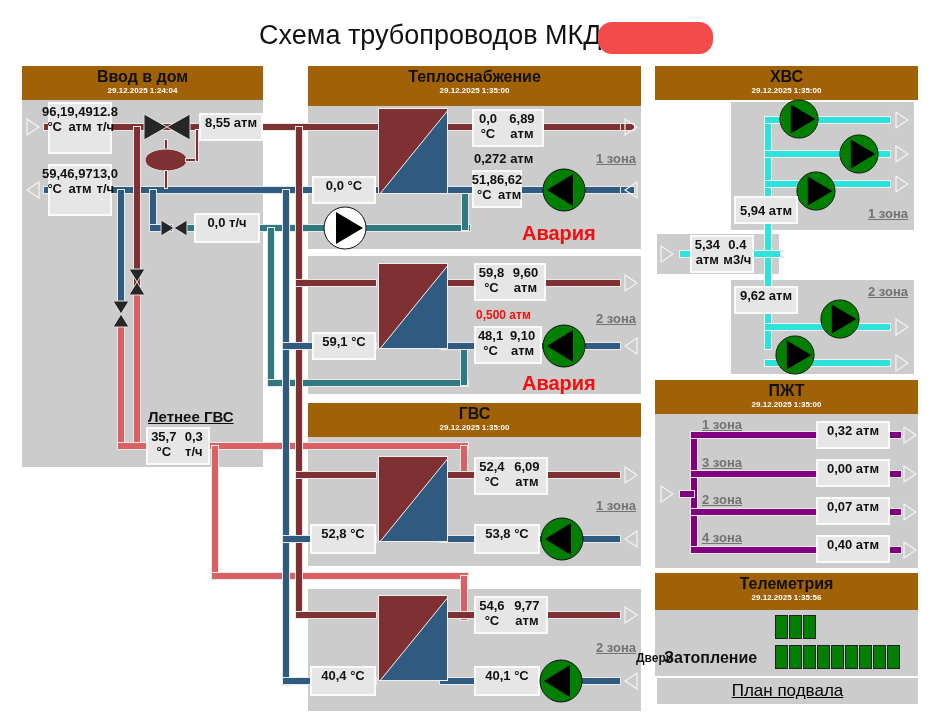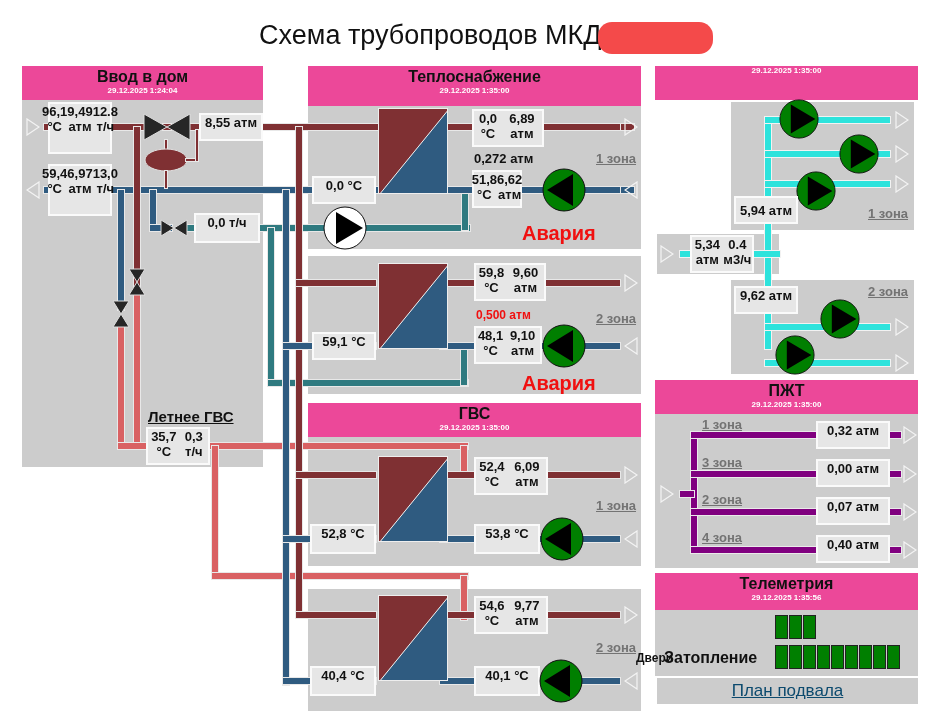--- a/index.html
+++ b/index.html
@@ -1,41 +1,41 @@
 <!DOCTYPE html>
 <html><head>
 <meta charset="utf-8">
 <style>
   html, body { margin:0; padding:0; background:#ffffff; }
   body { width:938px; height:718px; position:relative; overflow:hidden; font-family:"Liberation Sans", sans-serif; }
   .abs { position:absolute; }
   .title { position:absolute; left:0; top:20px; width:938px; text-align:center; font-size:27px; color:#111; }
   .redact { position:absolute; left:598px; top:22px; width:115px; height:32px; background:#f44a4a; border-radius:14px; }
   .panel { position:absolute; background:#cccccc; }
-  .phead { position:absolute; background:#ec4899; text-align:center; color:#111; }
+  .phead { position:absolute; background:#a16207; text-align:center; color:#111; }
   .phead .pt { font-weight:bold; font-size:16px; line-height:18px; padding-top:2px; }
   .phead .pd { font-size:8px; color:#fff; font-weight:bold; line-height:10px; }
   .pipe { position:absolute; }
   .hot { background:#7f3033; box-shadow:0 0 0 1px #e8e8e8; }
   .cold { background:#2f5b80; box-shadow:0 0 0 1px #e8e8e8; }
   .teal { background:#2f7a80; box-shadow:0 0 0 1px #e8e8e8; }
   .pink { background:#d96163; box-shadow:0 0 0 1px #e8e8e8; }
   .cyan { background:#2de3dc; box-shadow:0 0 0 1px #f2f2f2; }
   .purple { background:#80007f; box-shadow:0 0 0 1px #eaeaea; }
   .box { position:absolute; background:#e6e6e6; border:2px solid #fafafa; box-sizing:border-box; text-align:center; font-weight:bold; font-size:13px; color:#111; line-height:15px; display:flex; flex-direction:row; justify-content:center; }
   .hx { position:absolute; width:70px; height:86px; border:1px solid #eee; box-sizing:border-box; overflow:hidden; }
   .hx svg { display:block; }
   .pump { position:absolute; width:44px; height:44px; }
   .zone { position:absolute; font-size:13px; font-weight:bold; text-decoration:underline; color:#737373; }
   .alarm { position:absolute; font-size:20px; font-weight:bold; color:#f01010; }
   .redtxt { position:absolute; font-size:12px; font-weight:bold; color:#f01010; }
   .lbl { position:absolute; font-size:13px; font-weight:bold; color:#111; }
   .arr { position:absolute; width:14px; height:18px; }
   .ind { display:inline-block; width:13px; height:24px; background:#007f00; border:1px solid #222; box-sizing:border-box; margin-right:1px; }
-  .link { position:absolute; font-size:17px; text-decoration:underline; color:#0c4a6e; text-align:center; }
+  .link { position:absolute; font-size:17px; text-decoration:underline; color:#000000; text-align:center; }
 </style>
 </head>
 <body>
 
 <div class="title">Схема трубопроводов МКД Л                  я, 6</div>
 <div class="redact"></div>
 
 <div class="panel" style="left:22px;top:99px;width:241px;height:368px;"></div>
 <div class="phead" style="left:22px;top:66px;width:241px;height:34px;">
   <div class="pt">Ввод в дом</div>
@@ -50,20 +50,21 @@
 <div class="panel" style="left:308px;top:256px;width:333px;height:138px;"></div>
 
 <div class="panel" style="left:308px;top:436px;width:333px;height:130px;"></div>
 <div class="phead" style="left:308px;top:403px;width:333px;height:34px;">
   <div class="pt">ГВС</div>
   <div class="pd">29.12.2025 1:35:00</div>
 </div>
 <div class="panel" style="left:308px;top:589px;width:333px;height:122px;"></div>
 
 <div class="phead" style="left:655px;top:66px;width:263px;height:34px;">
+  <div class="pt">ХВС</div>
   <div class="pd">29.12.2025 1:35:00</div>
 </div>
 <div class="panel" style="left:731px;top:102px;width:183px;height:128px;"></div>
 <div class="panel" style="left:657px;top:234px;width:122px;height:40px;"></div>
 <div class="panel" style="left:731px;top:280px;width:183px;height:94px;"></div>
 
 <div class="phead" style="left:655px;top:380px;width:263px;height:34px;">
   <div class="pt">ПЖТ</div>
   <div class="pd">29.12.2025 1:35:00</div>
 </div>

